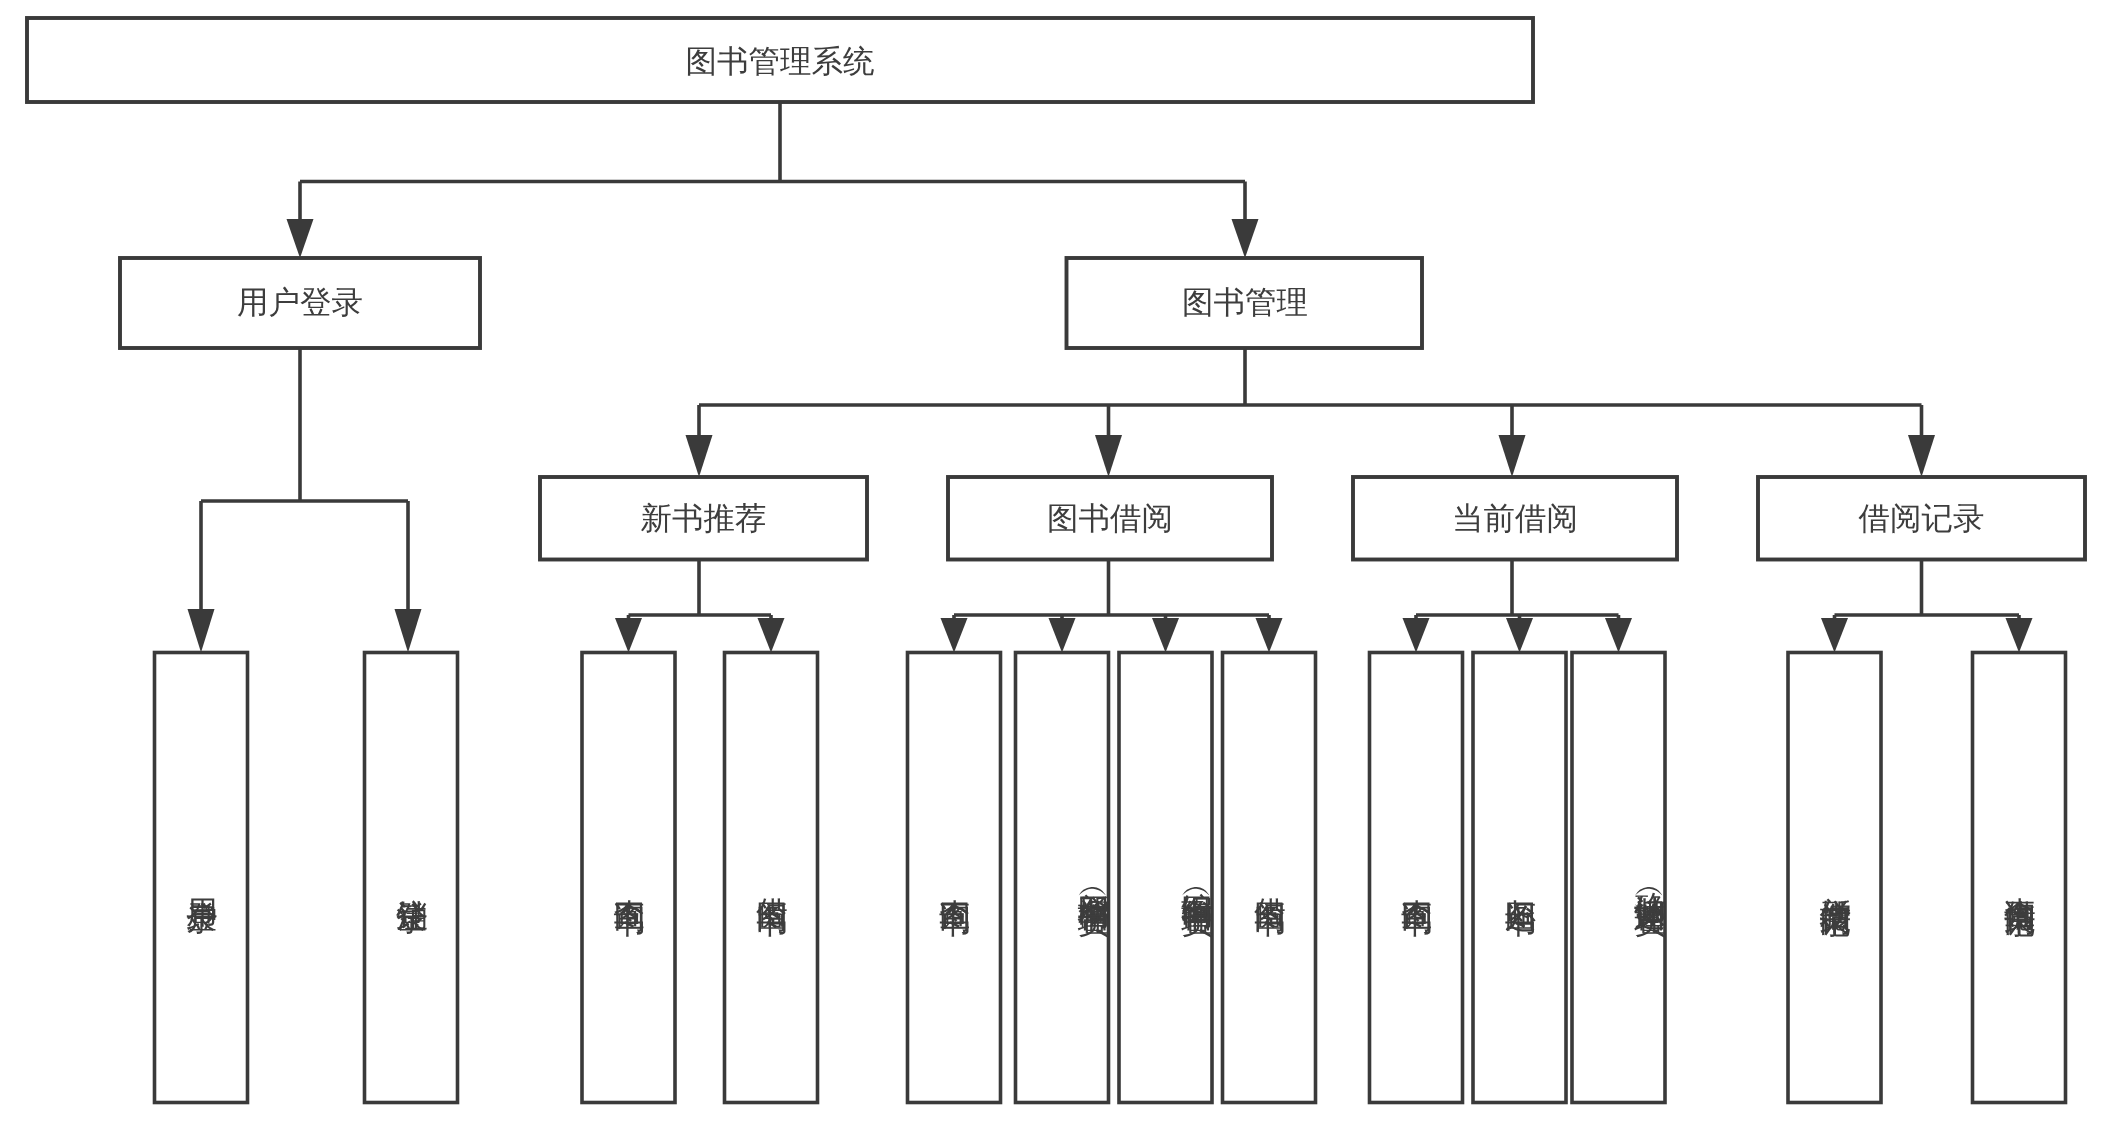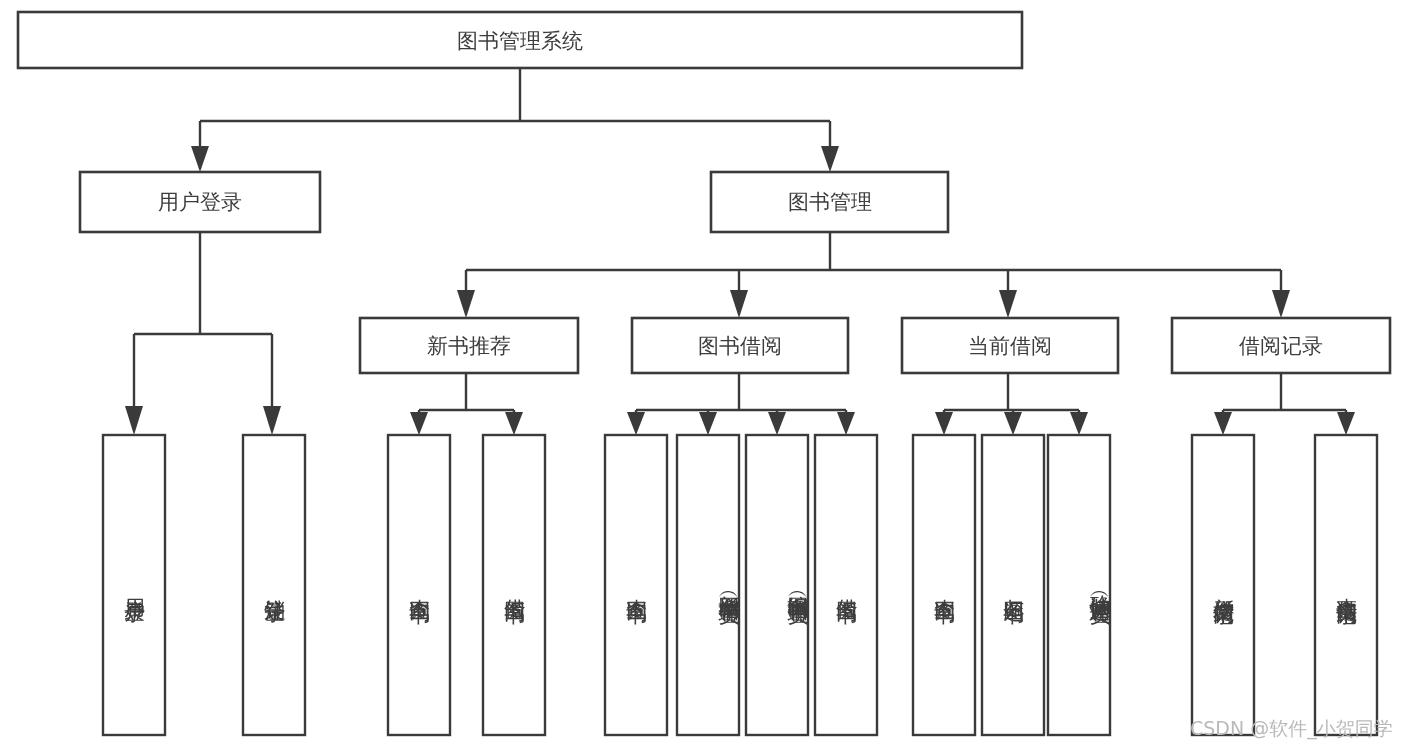--- a/index.html
+++ b/index.html
@@ -219,15 +219,14 @@
   <div class="leaf-label" style="left:605px; top:435px; width:62px; height:300px; display:flex; align-items:center; justify-content:center;">查询图书</div>
   <div class="leaf-label" style="left:677px; top:441px; width:62px; height:288px; display:flex; align-items:flex-start; justify-content:center;">新增图书（管理员）</div>
   <div class="leaf-label" style="left:746px; top:441px; width:62px; height:288px; display:flex; align-items:flex-start; justify-content:center;">编辑图书（管理员）</div>
   <div class="leaf-label" style="left:815px; top:435px; width:62px; height:300px; display:flex; align-items:center; justify-content:center;">借阅图书</div>
   <div class="leaf-label" style="left:913px; top:435px; width:62px; height:300px; display:flex; align-items:center; justify-content:center;">查询图书</div>
   <div class="leaf-label" style="left:982px; top:435px; width:62px; height:300px; display:flex; align-items:center; justify-content:center;">归还图书</div>
   <div class="leaf-label" style="left:1048px; top:441px; width:62px; height:288px; display:flex; align-items:flex-start; justify-content:center;">确认归还（管理员）</div>
   <div class="leaf-label" style="left:1192px; top:435px; width:62px; height:300px; display:flex; align-items:center; justify-content:center;">新增借阅记录</div>
   <div class="leaf-label" style="left:1315px; top:435px; width:62px; height:300px; display:flex; align-items:center; justify-content:center;">查询借阅记录</div>
 
-  <div class="watermark" style="left:1190px; top:716px;">CSDN @软件_小贺同学</div>
 
 </div>
 
 </body></html>

